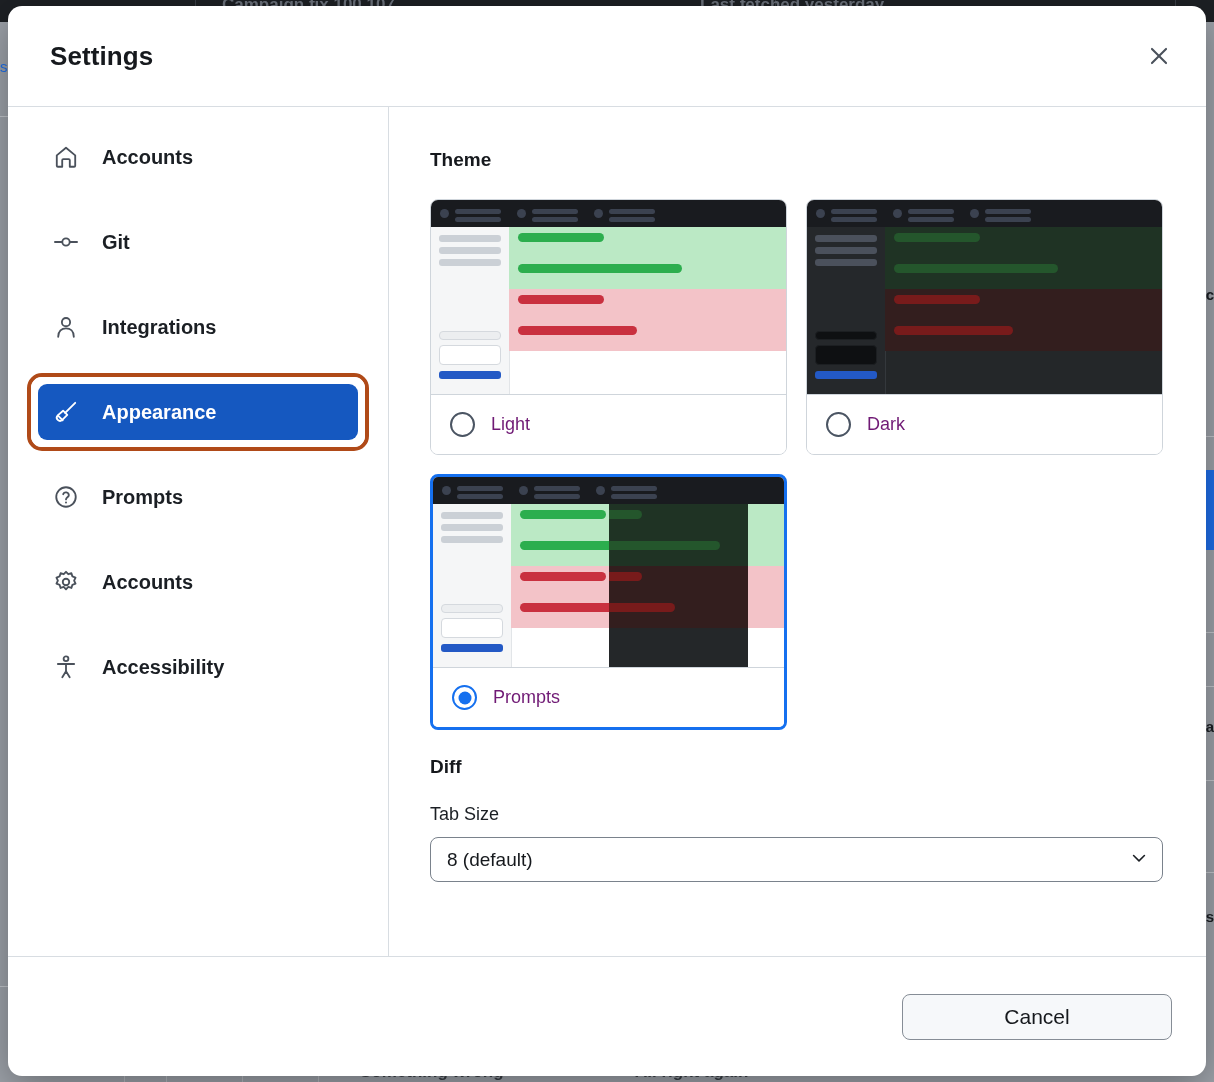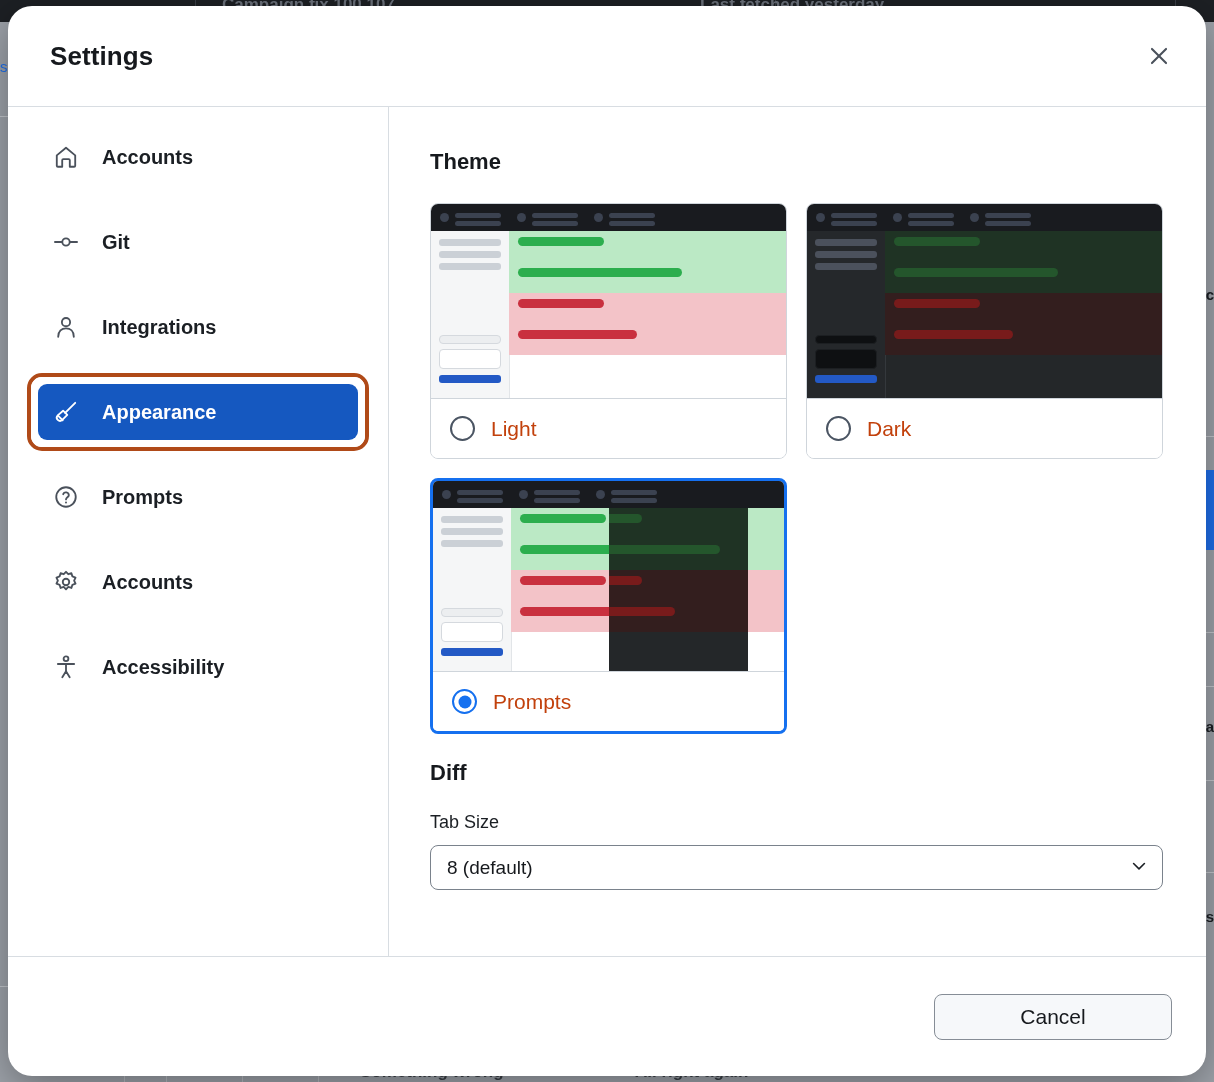--- a/index.html
+++ b/index.html
@@ -48,21 +48,21 @@
   }
   #backdrop .hline {
     position: absolute; height: 1px; background: #c3c7cc;
   }
 
   
   #modal {
     position: absolute; left: 8px; top: 6px;
     width: 1198px; height: 1070px;
     background: #ffffff;
-    border-radius: 24px;
+    border-radius: 14px;
     box-shadow: 0 10px 40px rgba(0,0,0,.35);
     overflow: hidden;
     display: flex; flex-direction: column;
   }
 
   
   .m-header {
     height: 101px; flex: 0 0 101px;
     border-bottom: 1px solid #d8dde2;
     display: flex; align-items: center;
@@ -107,21 +107,21 @@
     border: 4px solid #b04a18; border-radius: 15px;
     pointer-events: none;
   }
   .hl-ring::before {
     content: ""; position: absolute; inset: -0px;
     border: 5px solid #ffffff; border-radius: 11px;
   }
 
   
   .content { flex: 1 1 auto; padding: 42px 34px 0 41px; overflow: hidden; }
-  .sect-title { font-size: 22px; font-weight: bold; color: #16191d; }
+  .sect-title { font-size: 19px; font-weight: bold; color: #16191d; }
   .sect-title.diff { margin-top: 26px; }
 
   .theme-grid {
     margin-top: 28px;
     display: grid; grid-template-columns: 357px 357px; gap: 19px 19px;
   }
 
   .theme-card {
     width: 357px;
     border: 1px solid #cfd5db;
@@ -163,21 +163,21 @@
     height: 60px; border-top: 1px solid #cfd5db;
     display: flex; align-items: center; gap: 16px; padding-left: 19px;
     background: #fff;
   }
   .radio { width: 25px; height: 25px; border-radius: 50%; border: 2px solid #4b5563; flex: 0 0 25px; position: relative; }
   .radio.on { border-color: #1570ef; border-width: 2px; }
   .radio.on::after {
     content: ""; position: absolute; left: 50%; top: 50%; transform: translate(-50%,-50%);
     width: 13px; height: 13px; border-radius: 50%; background: #1570ef;
   }
-  .card-label { font-size: 21px; color: #c2410c; }
+  .card-label { font-size: 18px; color: #701a75; }
 
   .field-label { font-size: 18px; color: #1b1f24; margin-top: 26px; }
   .select-wrap { margin-top: 12px; position: relative; width: 733px; }
   .select-box {
     width: 733px; height: 45px;
     border: 1px solid #7a828c; border-radius: 8px;
     background: #fff;
     display: flex; align-items: center;
     padding: 0 16px;
     font-size: 19px; color: #16191d;
@@ -187,21 +187,21 @@
 
   
   .m-footer {
     height: 120px; flex: 0 0 120px;
     border-top: 1px solid #d8dde2;
     display: flex; align-items: center; justify-content: flex-end;
     gap: 14px; padding-right: 34px;
   }
   .btn { height: 46px; border-radius: 8px; font-size: 21px; cursor: pointer; }
   .btn-cancel {
-    width: 238px; background: #f6f8fa; border: 1px solid #868d96; color: #16191d; margin-left: 40px;
+    width: 270px; background: #f6f8fa; border: 1px solid #868d96; color: #16191d; margin-left: 40px;
   }
   .btn-save {
     width: 238px; background: #1558c0; border: 1px solid #1558c0; color: #ffffff;
   }
 </style>
 </head>
 <body>
 
 <div id="backdrop">
   <div class="lowerband"></div>

